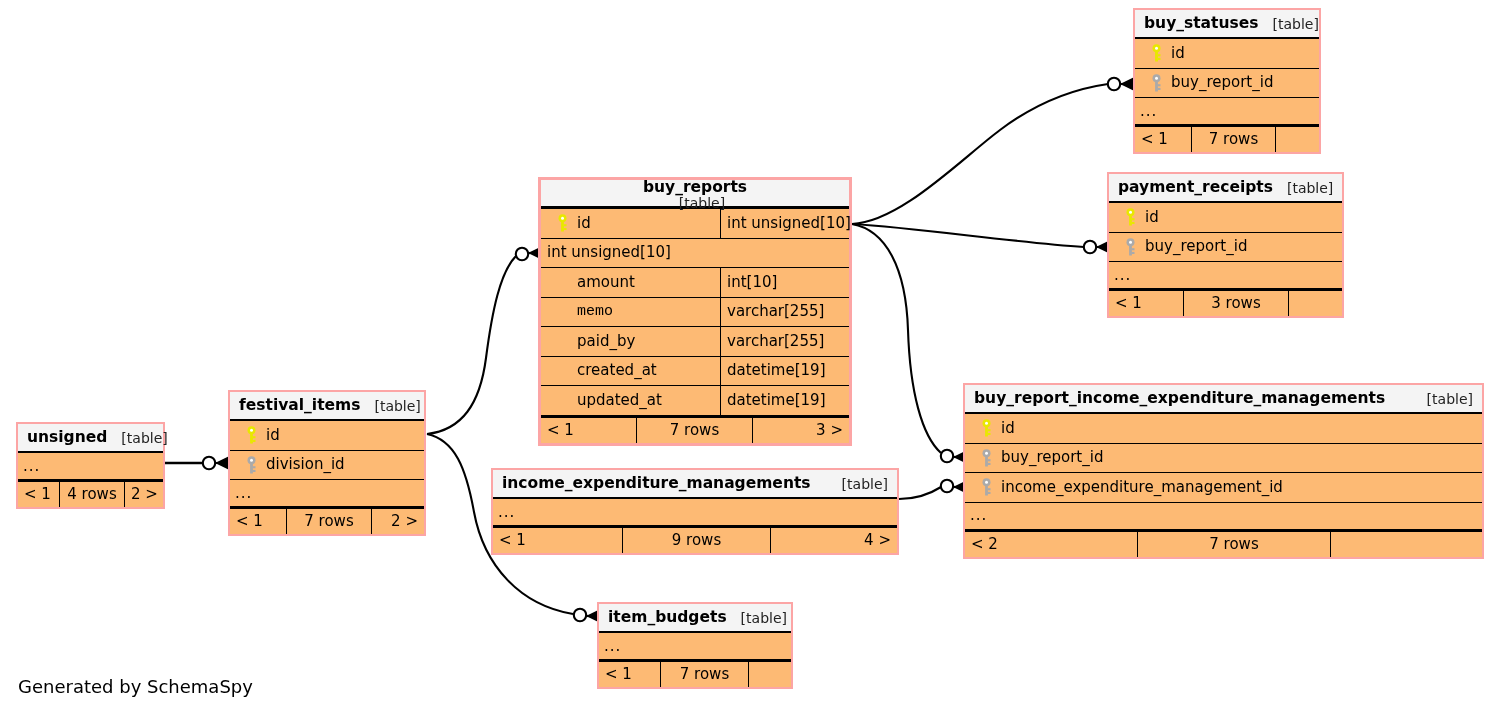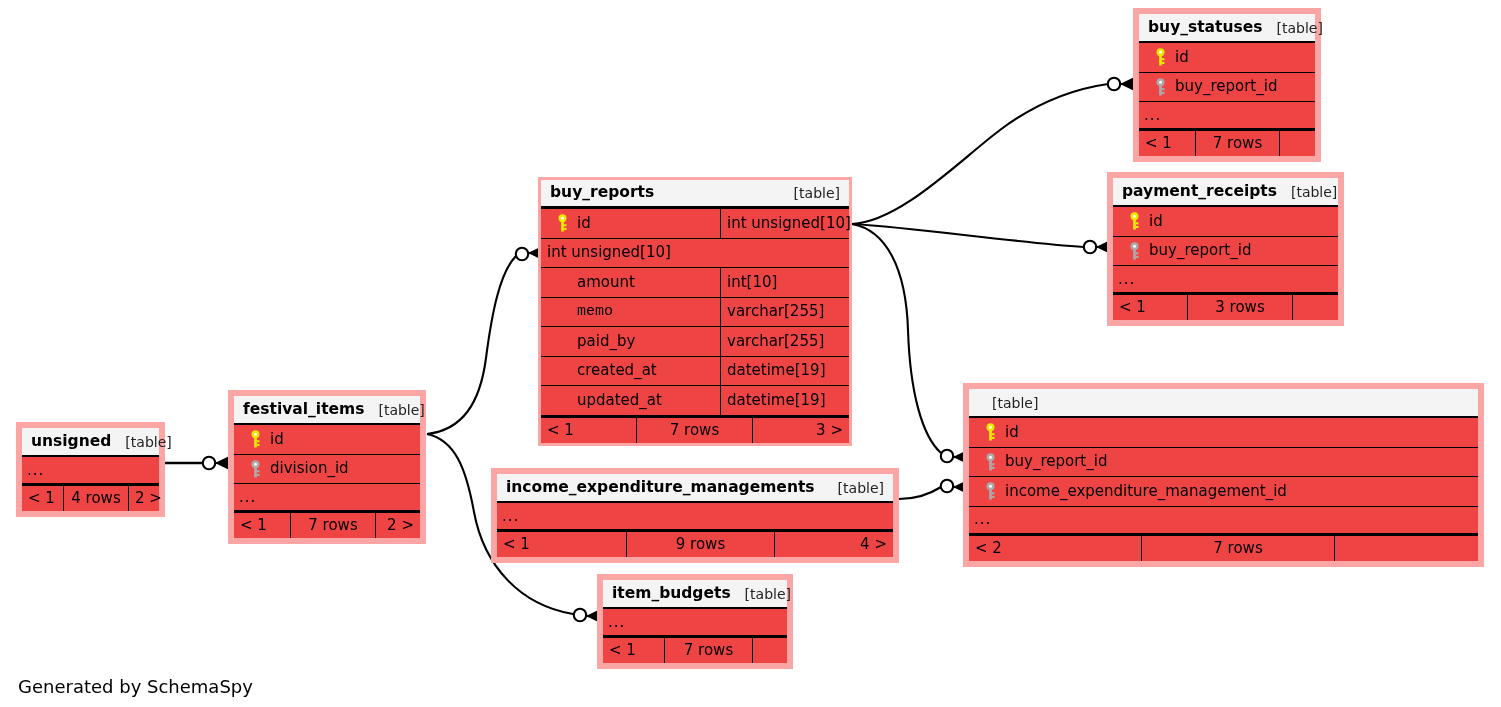--- a/index.html
+++ b/index.html
@@ -27,41 +27,41 @@
     position: absolute;
     left: 0; top: 0;
     width: 1501px;
     height: 707px;
     pointer-events: none;
   }
 
   
   .table-node {
     position: absolute;
-    background: #ef4444;
-    border: 6px solid #fca5a5;
+    background: #fdba74;
+    border: 2px solid #fca5a5;
     box-sizing: border-box;
     font-size: 15px;
     line-height: 1;
   }
   .table-node.emphasis {
     border-width: 3px;
   }
 
   .tbl-header {
     background: #f4f4f4;
     border-bottom: 2px solid #000000;
     display: flex;
     align-items: center;
     justify-content: space-between;
     padding: 0 9px;
     height: 29px;
     box-sizing: border-box;
   }
-  .emphasis .tbl-header { border-bottom-width: 3px; }
+  .emphasis .tbl-header { border-bottom-width: 3px; flex-direction: column; }
 
   .tbl-title {
     font-weight: bold;
     font-size: 15.5px;
     white-space: nowrap;
   }
   .tbl-tag {
     font-size: 14px;
     color: #222222;
     padding-left: 14px;
@@ -350,20 +350,21 @@
           <div class="col-type">datetime[19]</div>
         </div>
         <div class="tbl-footer">
           <div class="ft-cell ft-left" style="flex:0 0 96px;">&lt; 1</div>
           <div class="ft-cell ft-center" style="flex:0 0 116px;">7 rows</div>
           <div class="ft-cell ft-right" style="flex:1 1 auto;">3 &gt;</div>
         </div>
       </div>
       <div class="table-node" style="left: 963px; top: 383px; width: 521px;">
         <div class="tbl-header">
+          <span class="tbl-title">buy_report_income_expenditure_managements</span>
           <span class="tbl-tag">[table]</span>
         </div>
         <div class="tbl-row">
           <div class="col-name">
             <span class="key-slot">
               <svg class="key-glyph" width="11" height="18" viewBox="0 0 11 18" xmlns="http://www.w3.org/2000/svg">
                 <circle cx="5.5" cy="4.2" r="4" fill="#e8e800"></circle>
                 <circle cx="5.5" cy="4.2" r="1.5" fill="#ffffff"></circle>
                 <rect x="4.1" y="6.5" width="2.8" height="11" fill="#e8e800"></rect>
                 <rect x="6.9" y="10.2" width="2.6" height="2.1" fill="#e8e800"></rect>
@@ -465,21 +466,21 @@
           <span class="tbl-title">unsigned</span>
           <span class="tbl-tag">[table]</span>
         </div>
         <div class="ellipsis-row">...</div>
         <div class="tbl-footer">
           <div class="ft-cell ft-left" style="flex:0 0 42px;">&lt; 1</div>
           <div class="ft-cell ft-center" style="flex:0 0 65px;">4 rows</div>
           <div class="ft-cell ft-right" style="flex:1 1 auto;">2 &gt;</div>
         </div>
       </div>
-      <div class="table-node" style="left: 597px; top: 574px; width: 196px;">
+      <div class="table-node" style="left: 597px; top: 602px; width: 196px;">
         <div class="tbl-header">
           <span class="tbl-title">item_budgets</span>
           <span class="tbl-tag">[table]</span>
         </div>
         <div class="ellipsis-row">...</div>
         <div class="tbl-footer">
           <div class="ft-cell ft-left" style="flex:0 0 62px;">&lt; 1</div>
           <div class="ft-cell ft-center" style="flex:0 0 88px;">7 rows</div>
           <div class="ft-cell ft-right" style="flex:1 1 auto;"></div>
         </div>

